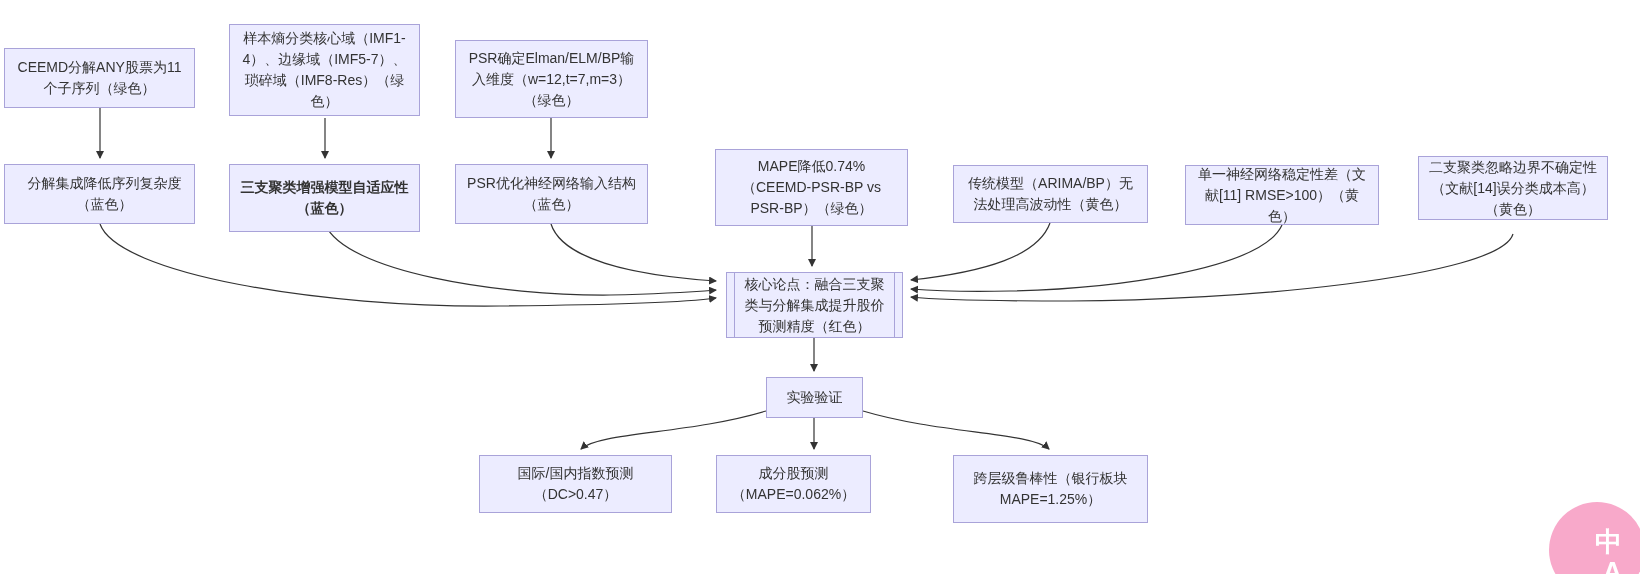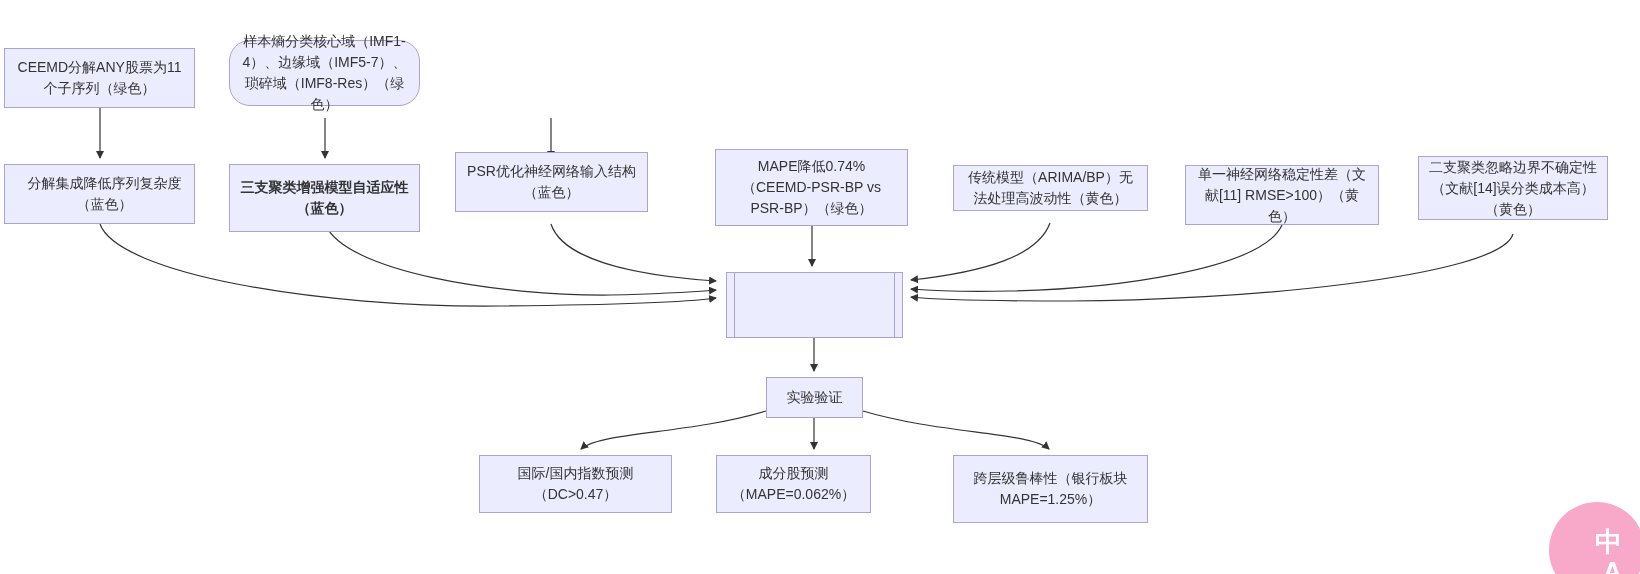--- a/index.html
+++ b/index.html
@@ -26,27 +26,27 @@
     line-height: 1.5;
     display: flex;
     align-items: center;
     justify-content: center;
     text-align: center;
     padding: 4px 10px;
   }
   .node .node-label { display: block; width: 100%; }
   
   .n-ceemd        { left: 4px;    top: 48px;  width: 191px; height: 60px; }
-  .n-entropy      { left: 229px;  top: 40px;  width: 191px; height: 66px; border-radius: 21px; }
+  .n-entropy      { left: 229px;  top: 24px;  width: 191px; height: 92px; }
   .n-psr-dim      { left: 455px;  top: 40px;  width: 193px; height: 78px; }
   .n-decomp       { left: 4px;    top: 164px; width: 191px; height: 60px; padding-left: 20px; }
   .n-twc          { left: 229px;  top: 164px; width: 191px; height: 68px; font-weight: bold; }
-  .n-psr-opt      { left: 455px;  top: 152px; width: 193px; height: 60px; }
+  .n-psr-opt      { left: 455px;  top: 164px; width: 193px; height: 60px; }
   .n-mape         { left: 715px;  top: 149px; width: 193px; height: 77px; }
-  .n-traditional  { left: 953px;  top: 165px; width: 195px; height: 46px; }
+  .n-traditional  { left: 953px;  top: 165px; width: 195px; height: 58px; }
   .n-single-nn    { left: 1185px; top: 165px; width: 194px; height: 60px; }
   .n-two-way      { left: 1418px; top: 156px; width: 190px; height: 64px; }
   .n-core         { left: 726px;  top: 272px; width: 177px; height: 66px; padding: 4px 14px; }
   .n-experiment   { left: 766px;  top: 377px; width: 97px;  height: 41px; }
   .n-index        { left: 479px;  top: 455px; width: 193px; height: 58px; }
   .n-constituent  { left: 716px;  top: 455px; width: 155px; height: 58px; }
   .n-robustness   { left: 953px;  top: 455px; width: 195px; height: 68px; }
   
   .sub-line {
     position: absolute;
@@ -114,20 +114,23 @@
       <path d="M863,411 C940,434 1030,432 1049,449" marker-end="url(#arrow)"></path>
     </g>
   </svg>
 
   <div class="node n-ceemd">
     <span class="node-label">CEEMD分解ANY股票为11个子序列（绿色）</span>
   </div>
   <div class="node n-entropy">
     <span class="node-label">样本熵分类核心域（IMF1-4）、边缘域（IMF5-7）、琐碎域（IMF8-Res）（绿色）</span>
   </div>
+  <div class="node n-psr-dim">
+    <span class="node-label">PSR确定Elman/ELM/BP输入维度（w=12,t=7,m=3）（绿色）</span>
+  </div>
 
   <div class="node n-decomp">
     <span class="node-label">分解集成降低序列复杂度（蓝色）</span>
   </div>
   <div class="node n-twc">
     <span class="node-label">三支聚类增强模型自适应性（蓝色）</span>
   </div>
   <div class="node n-psr-opt">
     <span class="node-label">PSR优化神经网络输入结构（蓝色）</span>
   </div>
@@ -140,20 +143,21 @@
   <div class="node n-single-nn">
     <span class="node-label">单一神经网络稳定性差（文献[11] RMSE&gt;100）（黄色）</span>
   </div>
   <div class="node n-two-way">
     <span class="node-label">二支聚类忽略边界不确定性（文献[14]误分类成本高）（黄色）</span>
   </div>
 
   <div class="node n-core">
     <i class="sub-line left"></i>
     <i class="sub-line right"></i>
+    <span class="node-label">核心论点：融合三支聚类与分解集成提升股价预测精度（红色）</span>
   </div>
 
   <div class="node n-experiment">
     <span class="node-label">实验验证</span>
   </div>
 
   <div class="node n-index">
     <span class="node-label">国际/国内指数预测（DC&gt;0.47）</span>
   </div>
   <div class="node n-constituent">

